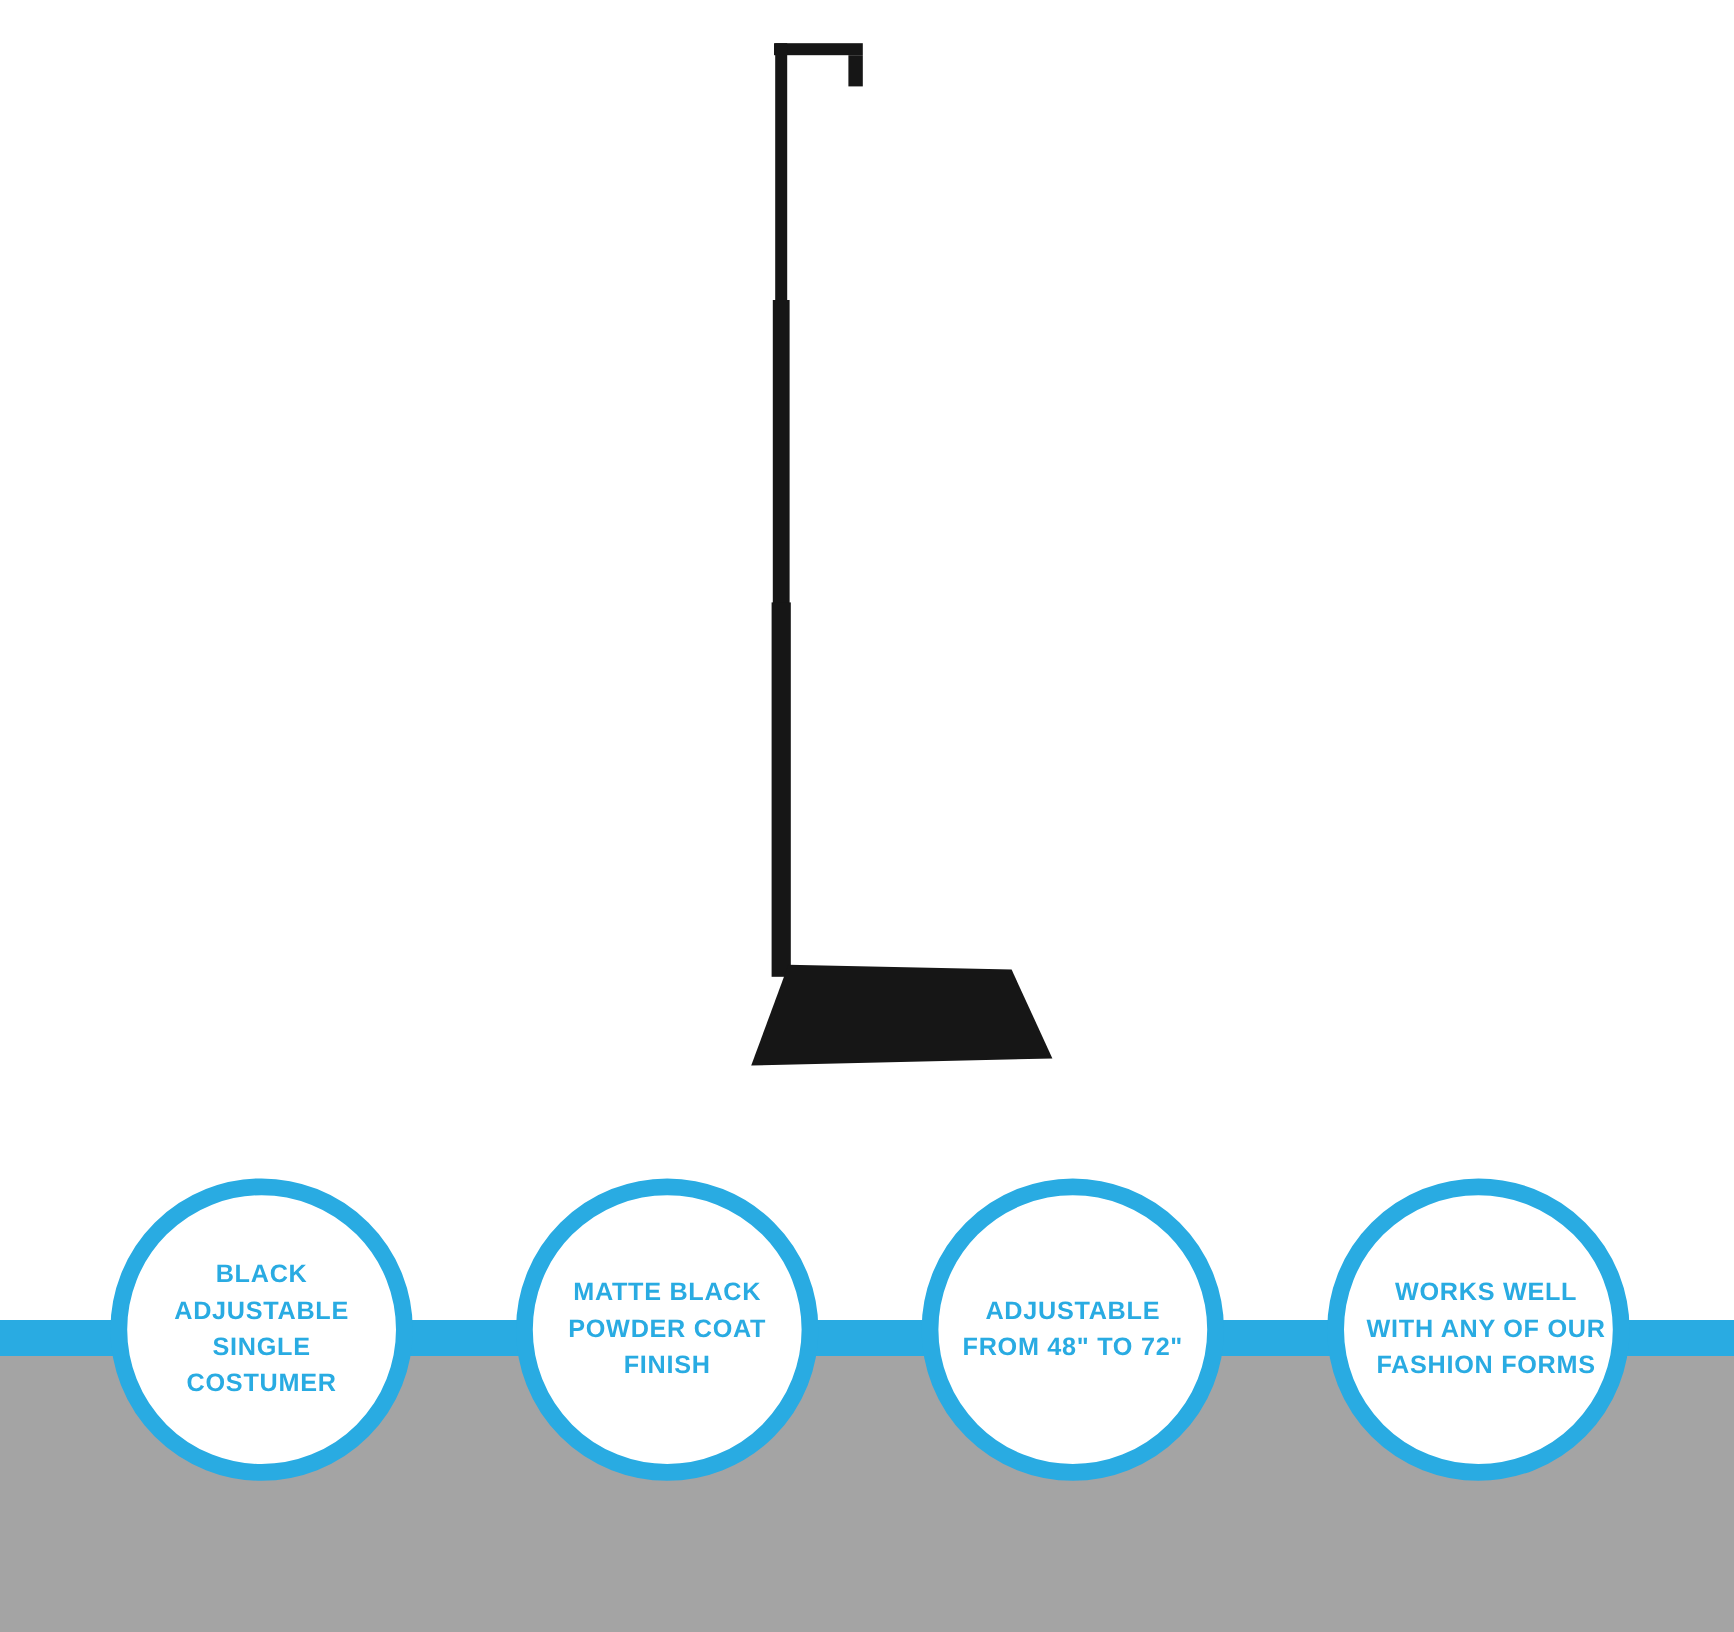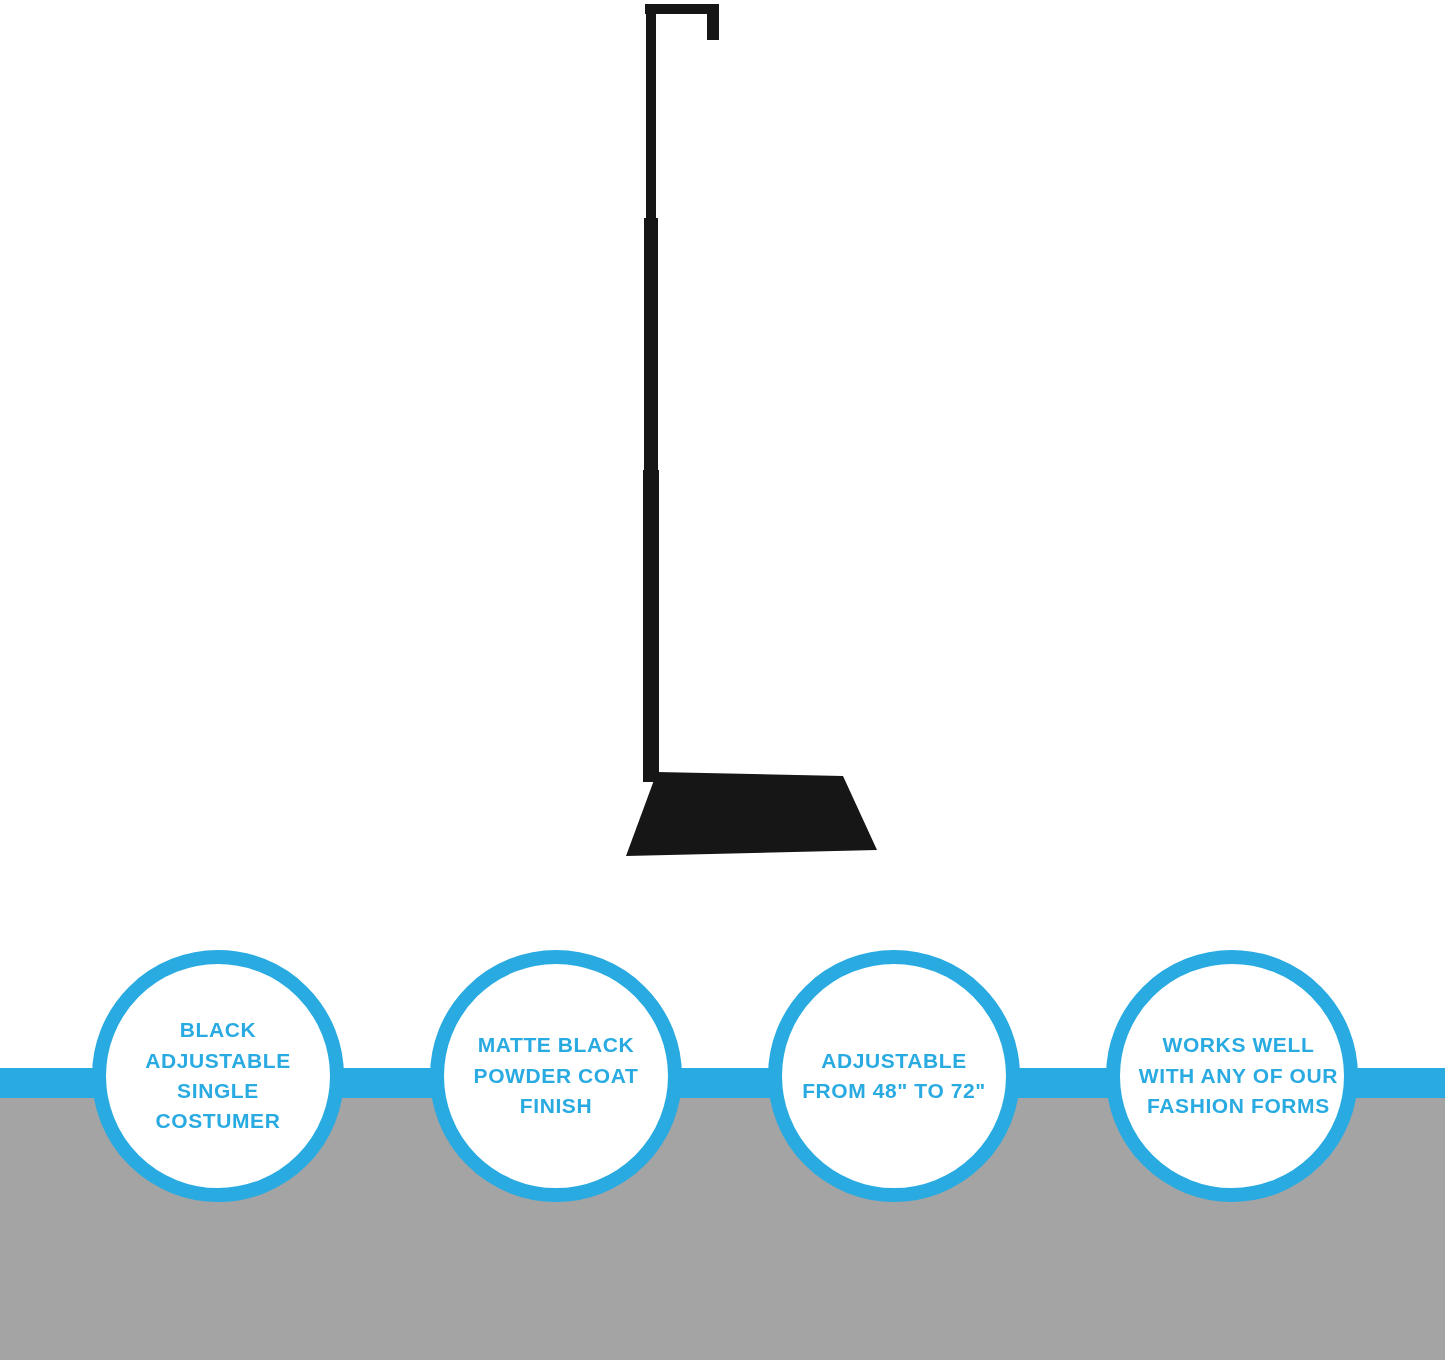--- a/index.html
+++ b/index.html
@@ -5,21 +5,21 @@
   html, body { margin: 0; padding: 0; }
   body {
     width: 1445px;
     height: 1360px;
     position: relative;
     overflow: hidden;
     background: var(--background, #ffffff);
     font-family: "Liberation Sans", sans-serif;
   }
 
-  .scene { position: absolute; inset: 0; }
+  .scene { position: absolute; inset: 0; margin-top: 32px; }
 
   
   .stand-svg { position: absolute; left: 0; top: 0; display: block; }
   .stand-part { fill: var(--stand, #161616); }
 
   
   .blue-stripe {
     position: absolute;
     left: 0; top: 1068px;
     width: 1445px; height: 30px;

